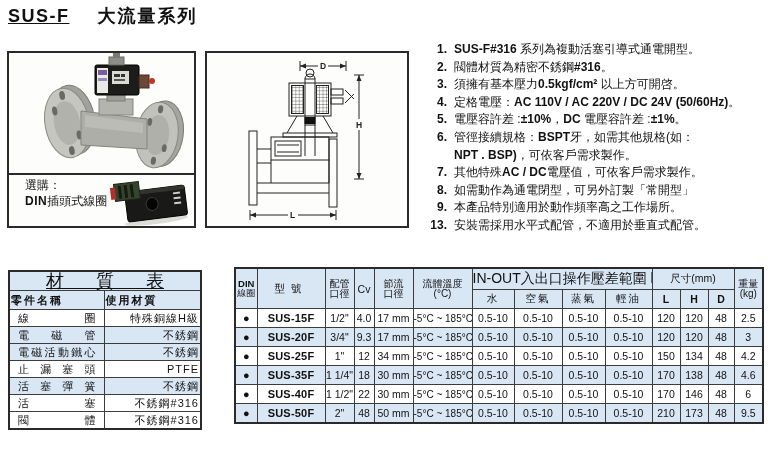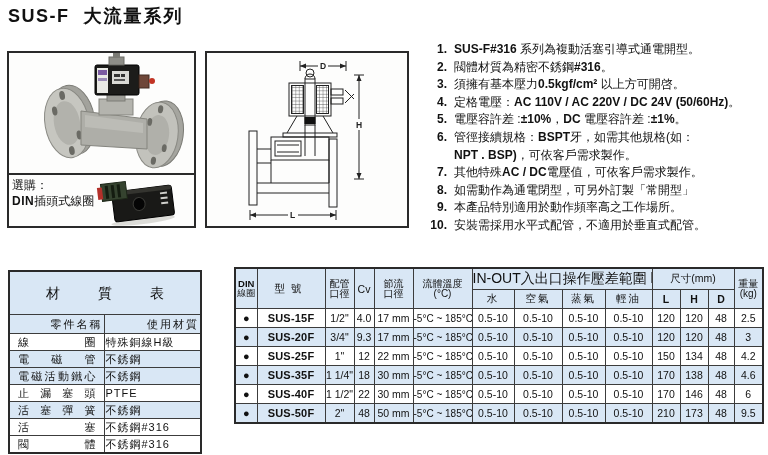--- a/index.html
+++ b/index.html
@@ -3,28 +3,28 @@
 <meta charset="utf-8">
 <style>
   html,body{margin:0;padding:0;}
   body{
     width:768px;height:455px;position:relative;overflow:hidden;
     background:#ffffff;color:#111;
     font-family:"Liberation Sans","DejaVu Sans",sans-serif;
   }
   
   .page-title{position:absolute;left:8px;top:4px;font-size:18px;font-weight:bold;}
-  .page-title .latin{letter-spacing:1.5px;}
-  .page-title .cjk{margin-left:14px;letter-spacing:2px;}
+  .page-title .latin{letter-spacing:1.5px;text-decoration:underline;}
+  .page-title .cjk{margin-left:28px;letter-spacing:2px;}
 
   
   .photo-box{position:absolute;left:7px;top:51px;width:189px;height:177px;
     border:2px solid #2a2a2a;box-sizing:border-box;background:#fdfdfc;}
   .photo-main{height:120px;border-bottom:2px solid #2a2a2a;position:relative;overflow:hidden;}
-  .photo-optional{height:53px;position:relative;overflow:hidden;}
+  .photo-optional{height:53px;position:relative;overflow:hidden;margin-left:13px;}
   .optional-text{position:absolute;left:3px;top:2px;font-size:12px;line-height:16px;}
   .optional-text b{letter-spacing:0.5px;}
 
   
   .drawing-box{position:absolute;left:205px;top:51px;width:204px;height:177px;
     border:2px solid #2a2a2a;box-sizing:border-box;background:#fdfdfc;}
   .drawing-box svg{display:block;}
   .drawing-box text{font-family:"Liberation Sans","DejaVu Sans",sans-serif;font-size:8.5px;font-weight:bold;fill:#222;}
 
   
@@ -36,25 +36,25 @@
 
   
   table{border-collapse:collapse;table-layout:fixed;}
   .blue{background:#d9e7f5;}
 
   
   .material-table{position:absolute;left:8px;top:270px;width:192px;
     border:2px solid #2a2a2a;font-size:11px;}
   .material-table td{border:1px solid #3c3c3c;height:14px;line-height:13px;
     overflow:hidden;white-space:nowrap;}
-  .material-table .mat-title td{height:18px;font-size:14px;
-    text-align:justify;text-align-last:justify;padding:12px 36px;}
-  .material-table .mat-head td{height:16px;text-align:right;letter-spacing:2px;}
+  .material-table .mat-title td{height:18px;font-size:18px;
+    text-align:justify;text-align-last:justify;padding:0 36px;text-decoration:underline;}
+  .material-table .mat-head td{height:16px;text-align:left;letter-spacing:2px;font-weight:bold;}
   .material-table .mat-name{text-align:justify;text-align-last:justify;padding:0 8px;}
-  .material-table .mat-val{text-align:left;letter-spacing:1px;margin-top:36px;}
+  .material-table .mat-val{text-align:right;letter-spacing:1px;margin-top:36px;}
 
   
   .spec-table{position:absolute;left:234px;top:267px;width:528px;
     border:2px solid #2a2a2a;font-size:10.5px;}
   .spec-table th,.spec-table td{border:1px solid #3c3c3c;text-align:center;
     padding:0;overflow:hidden;white-space:nowrap;font-weight:normal;}
   .spec-table thead tr:first-child th{height:20px;}
   .spec-table thead tr:last-child th{height:18px;}
   .spec-table tbody td{height:18px;}
   .spec-table .two-line{line-height:10px;font-size:10px;}
@@ -250,21 +250,21 @@
     </div>
     <div class="feat-item">
       <span class="feat-num">8.</span>
       <span class="feat-text"><span>如需動作為通電閉型，可另外訂製「常開型」</span></span>
     </div>
     <div class="feat-item">
       <span class="feat-num">9.</span>
       <span class="feat-text"><span>本產品特別適用於動作頻率高之工作場所。</span></span>
     </div>
     <div class="feat-item">
-      <span class="feat-num">10.</span>
+      <span class="feat-num">13.</span>
       <span class="feat-text"><span>安裝需採用水平式配管，不適用於垂直式配管。</span></span>
     </div>
   </div>
 
 <table class="material-table">
   <colgroup>
       <col style="width:95px">
       <col style="width:97px">
     </colgroup>
   <tbody>
@@ -393,21 +393,21 @@
         <td class="num-cell">120</td>
         <td class="num-cell">120</td>
         <td class="num-cell">48</td>
         <td class="num-cell">3</td>
       </tr>
       <tr>
         <td class="din-dot">●</td>
         <td class="model-cell">SUS-25F</td>
         <td class="num-cell">1"</td>
         <td class="num-cell">12</td>
-        <td class="num-cell">22 mm</td>
+        <td class="num-cell">34 mm</td>
         <td class="temp-cell">-5°C ~ 185°C</td>
         <td class="num-cell">0.5-10</td>
         <td class="num-cell">0.5-10</td>
         <td class="num-cell">0.5-10</td>
         <td class="num-cell">0.5-10</td>
         <td class="num-cell">150</td>
         <td class="num-cell">134</td>
         <td class="num-cell">48</td>
         <td class="num-cell">4.2</td>
       </tr>

